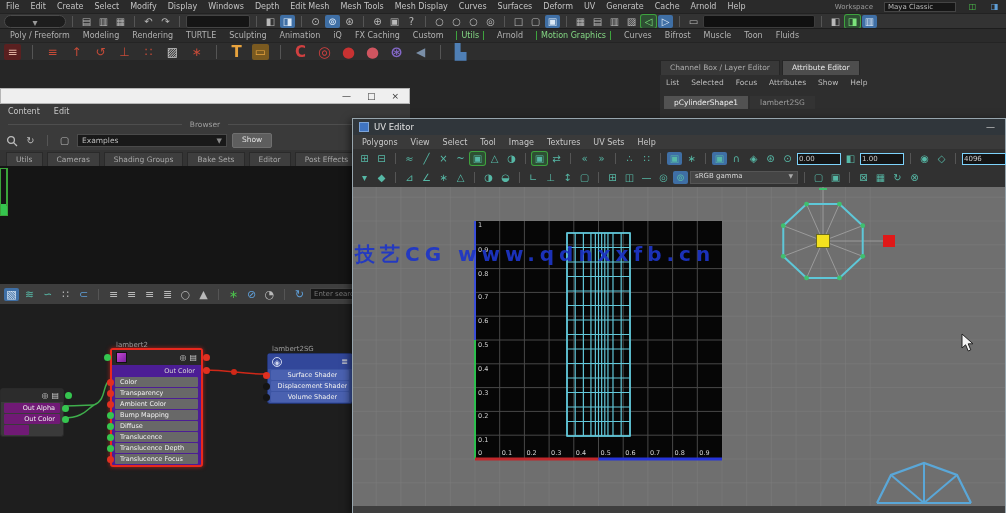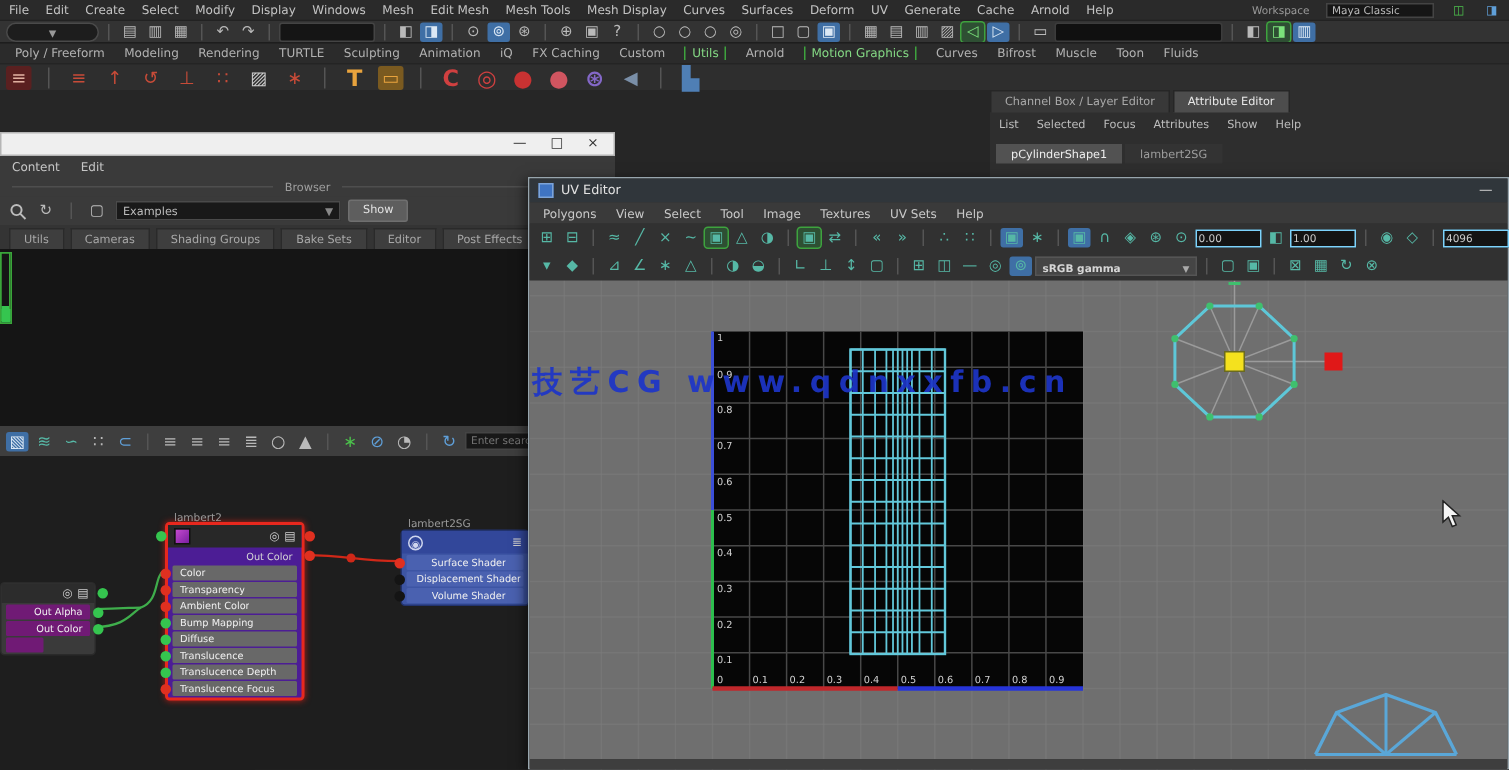--- a/index.html
+++ b/index.html
@@ -122,21 +122,21 @@
   #uv-winicon { width:10px; height:10px; background:#3f74c2; border:1px solid #7da4d8; }
   #uv-title { font-size:8.5px; color:#e2e2e2; }
   #uv-min { margin-left:auto; color:#cfcfcf; font-size:9px; padding-right:4px; }
   #uv-menus { height:14px; background:#3a3a3a; display:flex; gap:13px; align-items:center; padding:0 9px; }
   #uv-menus .menu-item { font-size:8px; color:#c8c8c8; }
   .uvtrow { height:19px; display:flex; align-items:center; gap:2px; padding:0 4px; background:#313131; }
   .uvtrow .ic { color:#56b8a6; font-size:10px; }
   .uvfield { width:44px; height:12px; background:#141414; border:1px solid #7dd3fc; color:#c9c9c9;
      font-size:7px; display:inline-block; line-height:11px; padding:0 1px; flex:none; }
   #uv-viewtransform { width:108px; height:13px; background:#454545; border:1px solid #555; color:#d6d6d6;
-     font-size:7px; display:flex; align-items:flex-end; padding:0 4px; flex:none;font-weight:bold; }
+     font-size:7px; display:flex; align-items:flex-start; padding:0 4px; flex:none; }
   #uv-viewtransform .arrow { margin-left:auto; font-size:6px; color:#aaa; }
   #uv-canvas { position:relative; width:652px; height:327px; background:#6f6f6f; overflow:hidden; }
   #uv-watermark { position:absolute; left:2px; top:54px; font-size:20px; font-weight:bold;
      color:#1d35c8; letter-spacing:5px; white-space:nowrap; opacity:.92; }
   #cursor { position:absolute; left:608px; top:146px; }
 
   .green-sliver { position:absolute; left:0; top:168px; width:8px; height:48px; border:1px solid #3aa53a; z-index:3; }
   .green-sliver i { position:absolute; bottom:0; left:0; width:100%; height:9px; background:#35c54f; display:block; }
 </style>
 </head>
@@ -147,21 +147,21 @@
   <div id="menubar">
     <div style="display:flex;gap:11px;">
 
     <span class="menu-item">File</span>
         <span class="menu-item">Edit</span>
         <span class="menu-item">Create</span>
         <span class="menu-item">Select</span>
         <span class="menu-item">Modify</span>
         <span class="menu-item">Display</span>
         <span class="menu-item">Windows</span>
-        <span class="menu-item">Mesh</span>
+        <span class="menu-item">Depth</span>
         <span class="menu-item">Edit Mesh</span>
         <span class="menu-item">Mesh Tools</span>
         <span class="menu-item">Mesh Display</span>
         <span class="menu-item">Curves</span>
         <span class="menu-item">Surfaces</span>
         <span class="menu-item">Deform</span>
         <span class="menu-item">UV</span>
         <span class="menu-item">Generate</span>
         <span class="menu-item">Cache</span>
         <span class="menu-item">Arnold</span>

